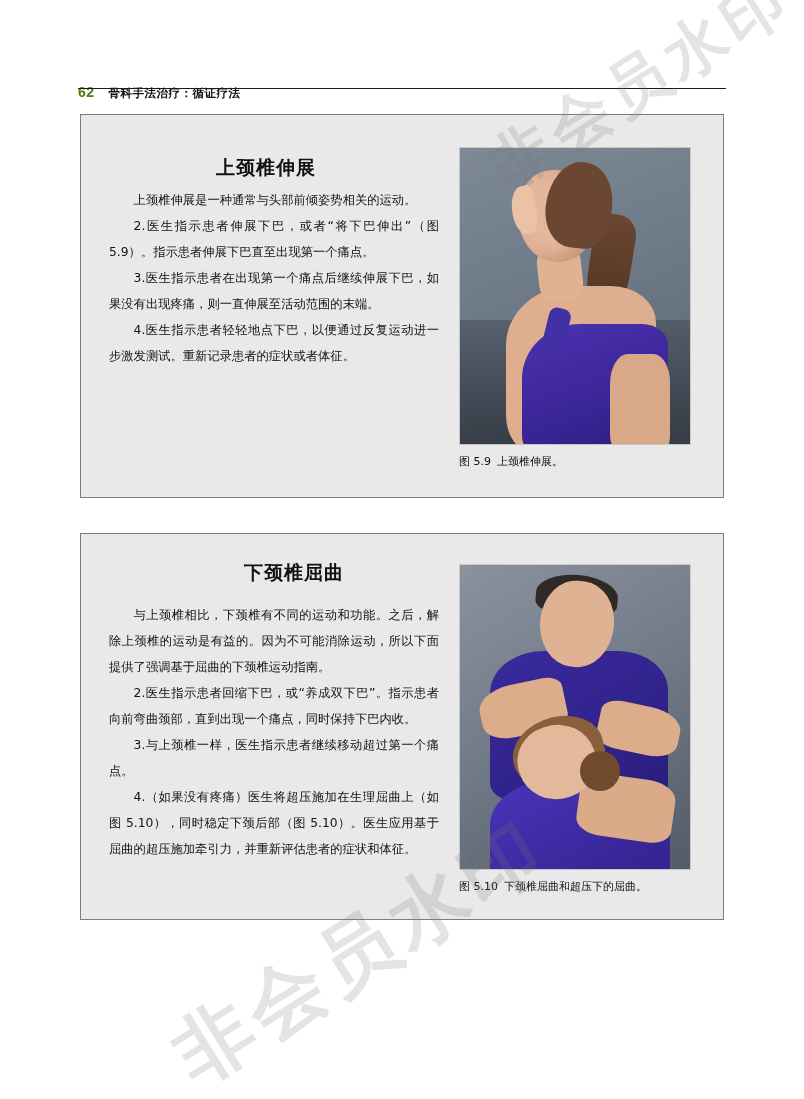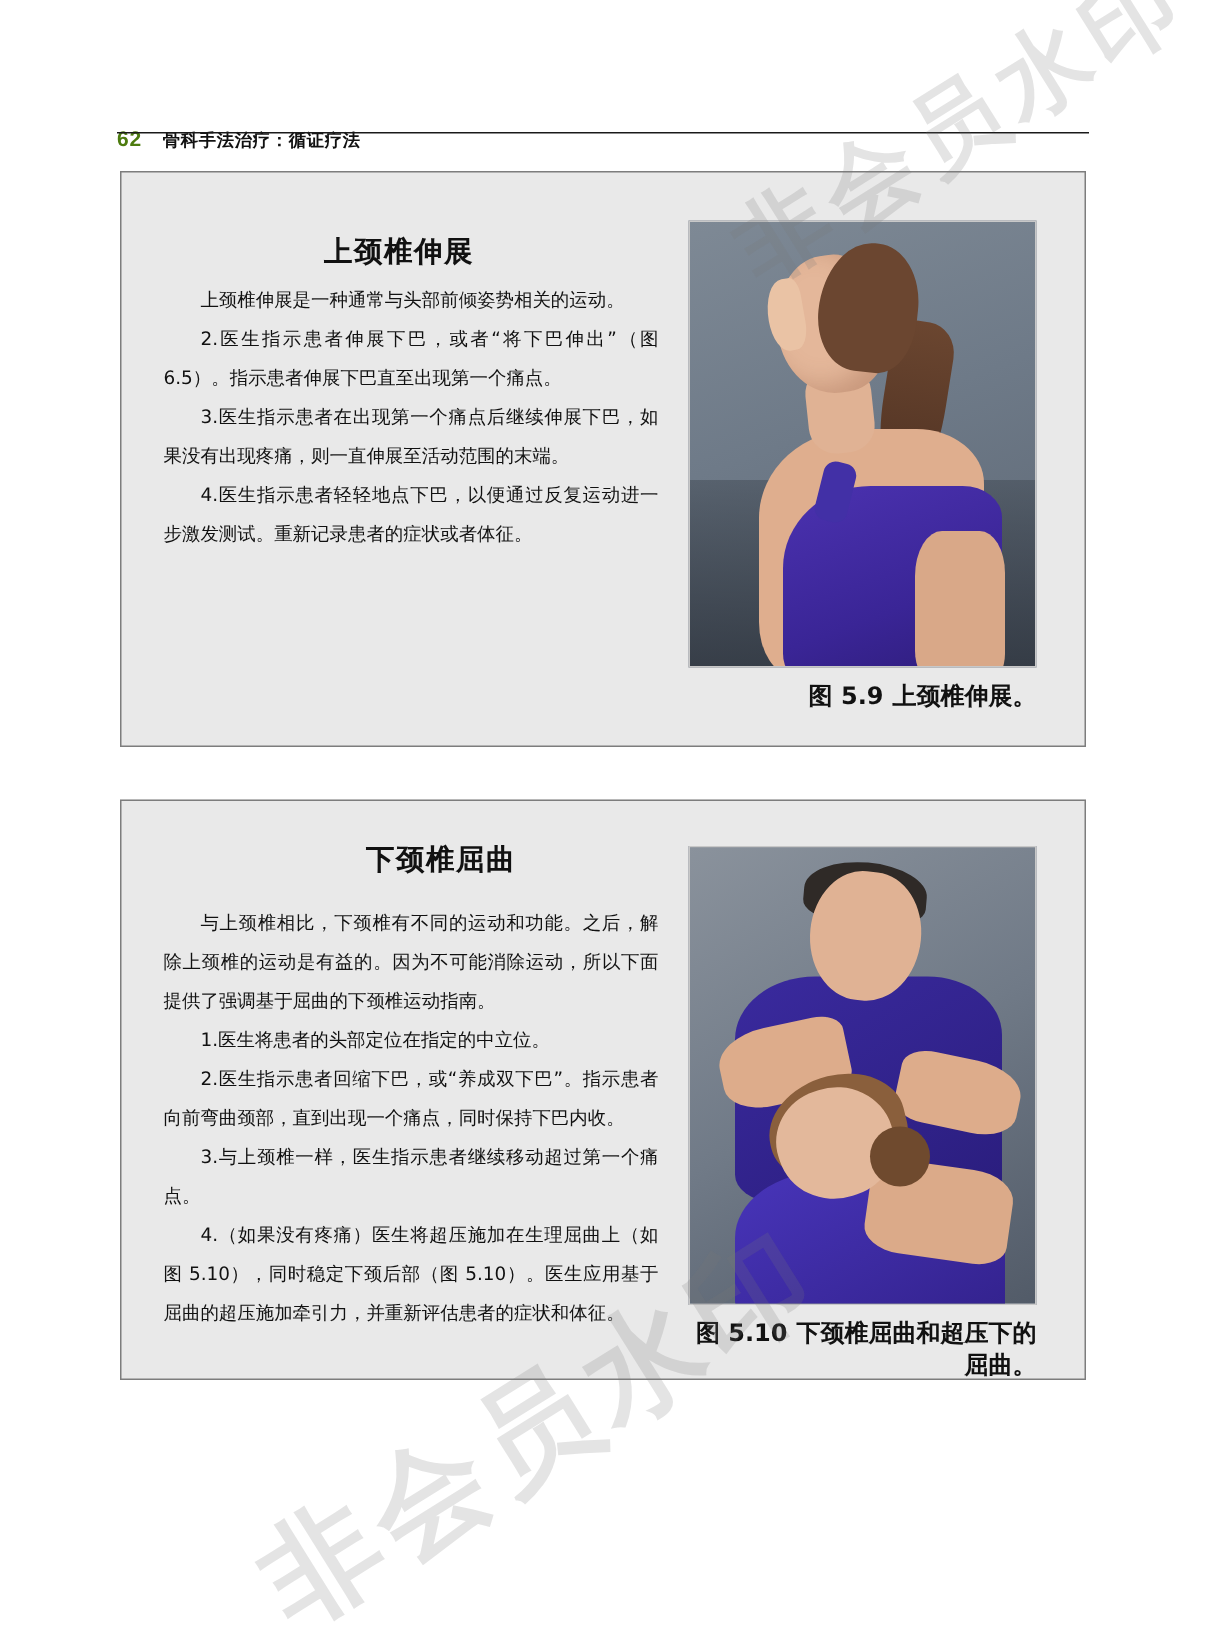--- a/index.html
+++ b/index.html
@@ -113,25 +113,24 @@
     overflow: hidden;
     border: 1px solid #c8c8c8;
     box-sizing: border-box;
     background: #6d7784;
   }
   #photo-upper { height: 298px; }
   #photo-lower { height: 306px; }
 
   .caption {
     margin-top: 9px;
-    text-align: right;
-    font-family: "DejaVu Sans", sans-serif;
-    font-size: 16px;
+    text-align: left;
+    font-family: "DejaVu Sans", sans-serif;
+    font-size: 11px;
     color: #111;
-    font-weight: bold;
   }
   .caption .cap-num { margin-right: 6px; }
 
   
   .p1-bg {
     position: absolute; inset: 0;
     background: linear-gradient(160deg, #7e8995 0%, #6e7a88 45%, #5c6673 100%);
   }
   .p1-floor {
     position: absolute; left: 0; right: 0; bottom: 0; height: 42%;
@@ -323,21 +322,21 @@
 </div>
 <div class="header-rule"></div>
 
 <div class="box" id="box-upper">
   <div class="box-inner">
 
     <div class="box-title">上颈椎伸展</div>
 
     <div class="body-text">
       <p class="indent">上颈椎伸展是一种通常与头部前倾姿势相关的运动。</p>
-      <p class="indent">2.医生指示患者伸展下巴，或者“将下巴伸出”（图 6.5）。指示患者伸展下巴直至出现第一个痛点。</p>
+      <p class="indent">2.医生指示患者伸展下巴，或者“将下巴伸出”（图 5.9）。指示患者伸展下巴直至出现第一个痛点。</p>
       <p class="indent">3.医生指示患者在出现第一个痛点后继续伸展下巴，如果没有出现疼痛，则一直伸展至活动范围的末端。</p>
       <p class="indent">4.医生指示患者轻轻地点下巴，以便通过反复运动进一步激发测试。重新记录患者的症状或者体征。</p>
     </div>
 
     <div class="figure" id="fig-upper">
       <div class="photo" id="photo-upper">
         <div class="p1-bg"></div>
         <div class="p1-floor"></div>
         <div class="p1-pony"></div>
         <div class="p1-pony2"></div>
@@ -358,21 +357,20 @@
   </div>
 </div>
 
 <div class="box" id="box-lower">
   <div class="box-inner">
 
     <div class="box-title">下颈椎屈曲</div>
 
     <div class="body-text">
       <p class="indent">与上颈椎相比，下颈椎有不同的运动和功能。之后，解除上颈椎的运动是有益的。因为不可能消除运动，所以下面提供了强调基于屈曲的下颈椎运动指南。</p>
-      <p class="indent">1.医生将患者的头部定位在指定的中立位。</p>
       <p class="indent">2.医生指示患者回缩下巴，或“养成双下巴”。指示患者向前弯曲颈部，直到出现一个痛点，同时保持下巴内收。</p>
       <p class="indent">3.与上颈椎一样，医生指示患者继续移动超过第一个痛点。</p>
       <p class="indent">4.（如果没有疼痛）医生将超压施加在生理屈曲上（如图 5.10），同时稳定下颈后部（图 5.10）。医生应用基于屈曲的超压施加牵引力，并重新评估患者的症状和体征。</p>
     </div>
 
     <div class="figure" id="fig-lower">
       <div class="photo" id="photo-lower">
         <div class="p2-bg"></div>
         <div class="p2-th-torso"></div>
         <div class="p2-th-hair"></div>

